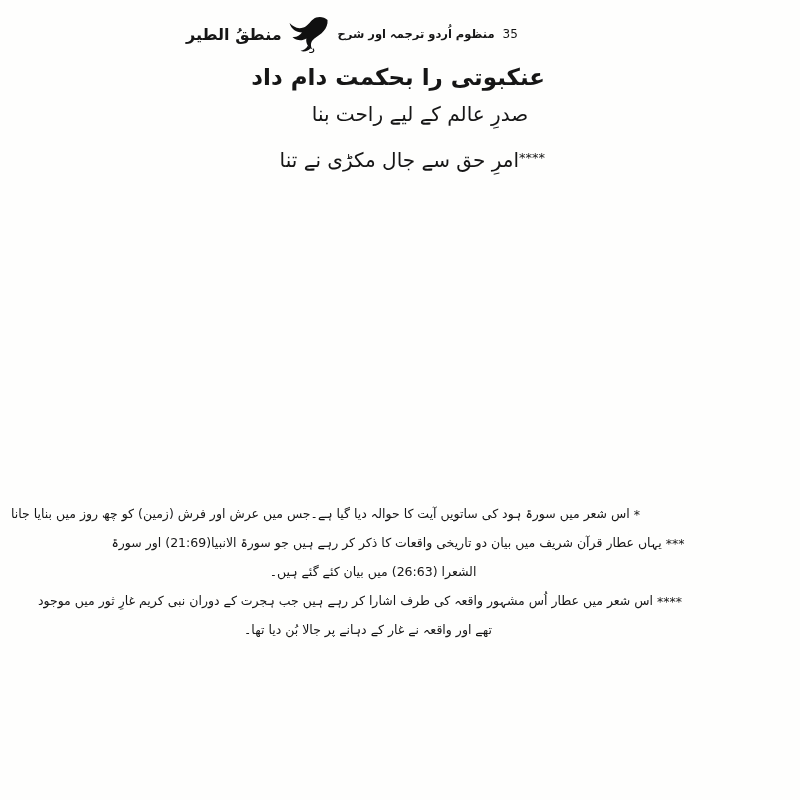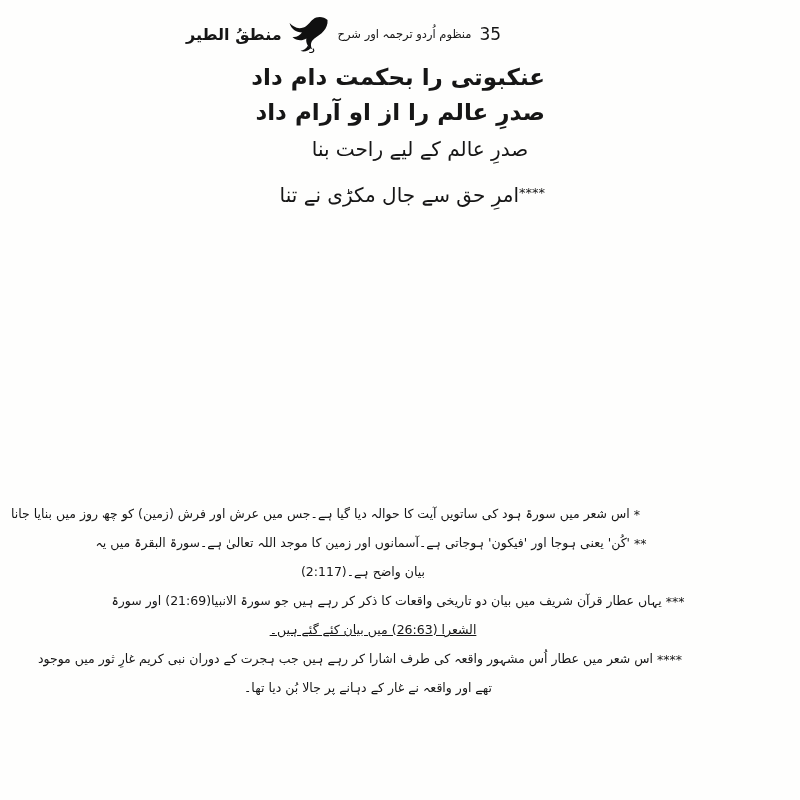--- a/index.html
+++ b/index.html
@@ -36,26 +36,26 @@
     letter-spacing: 0;
   }
   .logo {
     display: inline-block;
     width: 44px;
     height: 38px;
     line-height: 0;
   }
   .edition-title {
     font-size: 11.5px;
-    font-weight: 400;
+    font-weight: 700;
     direction: rtl;
     white-space: nowrap;
   }
   .page-number {
-    font-size: 17px;
+    font-size: 12px;
     font-weight: 400;
     margin-left: 2px;
   }
 
   
   .poem {
     position: absolute;
     top: 60px;
     left: 295px;
     width: 250px;
@@ -101,21 +101,21 @@
     margin-left: 4px;
     position: relative;
     top: 1px;
   }
   
   .fn0-l1 { margin-right: 70px; }
   .fn0-l2 { margin-right: 36px; }
   .fn1-l1 { margin-right: 60px; }
   .fn1-l2 { margin-right: 76px; }
   .fn2-l1 { margin-right: 6px; }
-  .fn2-l2 { margin-right: 56px; text-decoration: underline; }
+  .fn2-l2 { margin-right: 56px; }
   .fn3-l1 { margin-right: 28px; }
   .fn3-l2 { margin-right: 66px; }
 </style>
 </head>
 <body>
 
 <div class="page">
 
   <div class="header">
     <span class="book-title">منطقُ الطیر</span>
@@ -125,41 +125,34 @@
         <path fill="#101010" d="M31 45 C28 49 22 51 17 49 C21 48 25 46 27 42 Z"></path>
         <path fill="none" stroke="#101010" stroke-width="1.6" d="M34 46 C37 50 33 52 29 51"></path>
       </svg>
     </span>
     <span class="edition-title">منظوم اُردو ترجمہ اور شرح</span>
     <span class="page-number">35</span>
   </div>
 
   <div class="poem">
     <div class="persian-line">عنکبوتی را بحکمت دام داد</div>
-    <div class="persian-line">صدرِ عالم را از او آرام داد</div>
     <div class="urdu-line">صدرِ عالم کے لیے راحت بنا</div>
     <div class="urdu-line urdu-first">
       <span class="poem-stars">****</span><span>امرِ حق سے جال مکڑی نے تنا</span>
     </div>
   </div>
 
   <div class="footnotes">
 
     <div class="footnote">
       <div class="fn-line fn0-l1">
         <span class="fn-marker">*</span><span>اس شعر میں سورۃ ہود کی ساتویں آیت کا حوالہ دیا گیا ہے۔جس میں عرش اور فرش (زمین) کو چھ روز میں بنایا جانا</span>
       </div>
     </div>
 
-    <div class="footnote">
-      <div class="fn-line fn1-l1">
-        <span class="fn-marker">**</span><span>'کُن' یعنی ہوجا اور 'فیکون' ہوجاتی ہے۔آسمانوں اور زمین کا موجد اللہ تعالیٰ ہے۔سورۃ البقرۃ میں یہ</span>
-      </div>
-      <div class="fn-line fn1-l2">بیان واضح ہے۔(2:117)</div>
-    </div>
 
     <div class="footnote">
       <div class="fn-line fn2-l1">
         <span class="fn-marker">***</span><span>یہاں عطار قرآن شریف میں بیان دو تاریخی واقعات کا ذکر کر رہے ہیں جو سورۃ الانبیا(21:69) اور سورۃ</span>
       </div>
       <div class="fn-line fn2-l2">الشعرا (26:63) میں بیان کئے گئے ہیں۔</div>
     </div>
 
     <div class="footnote">
       <div class="fn-line fn3-l1">

